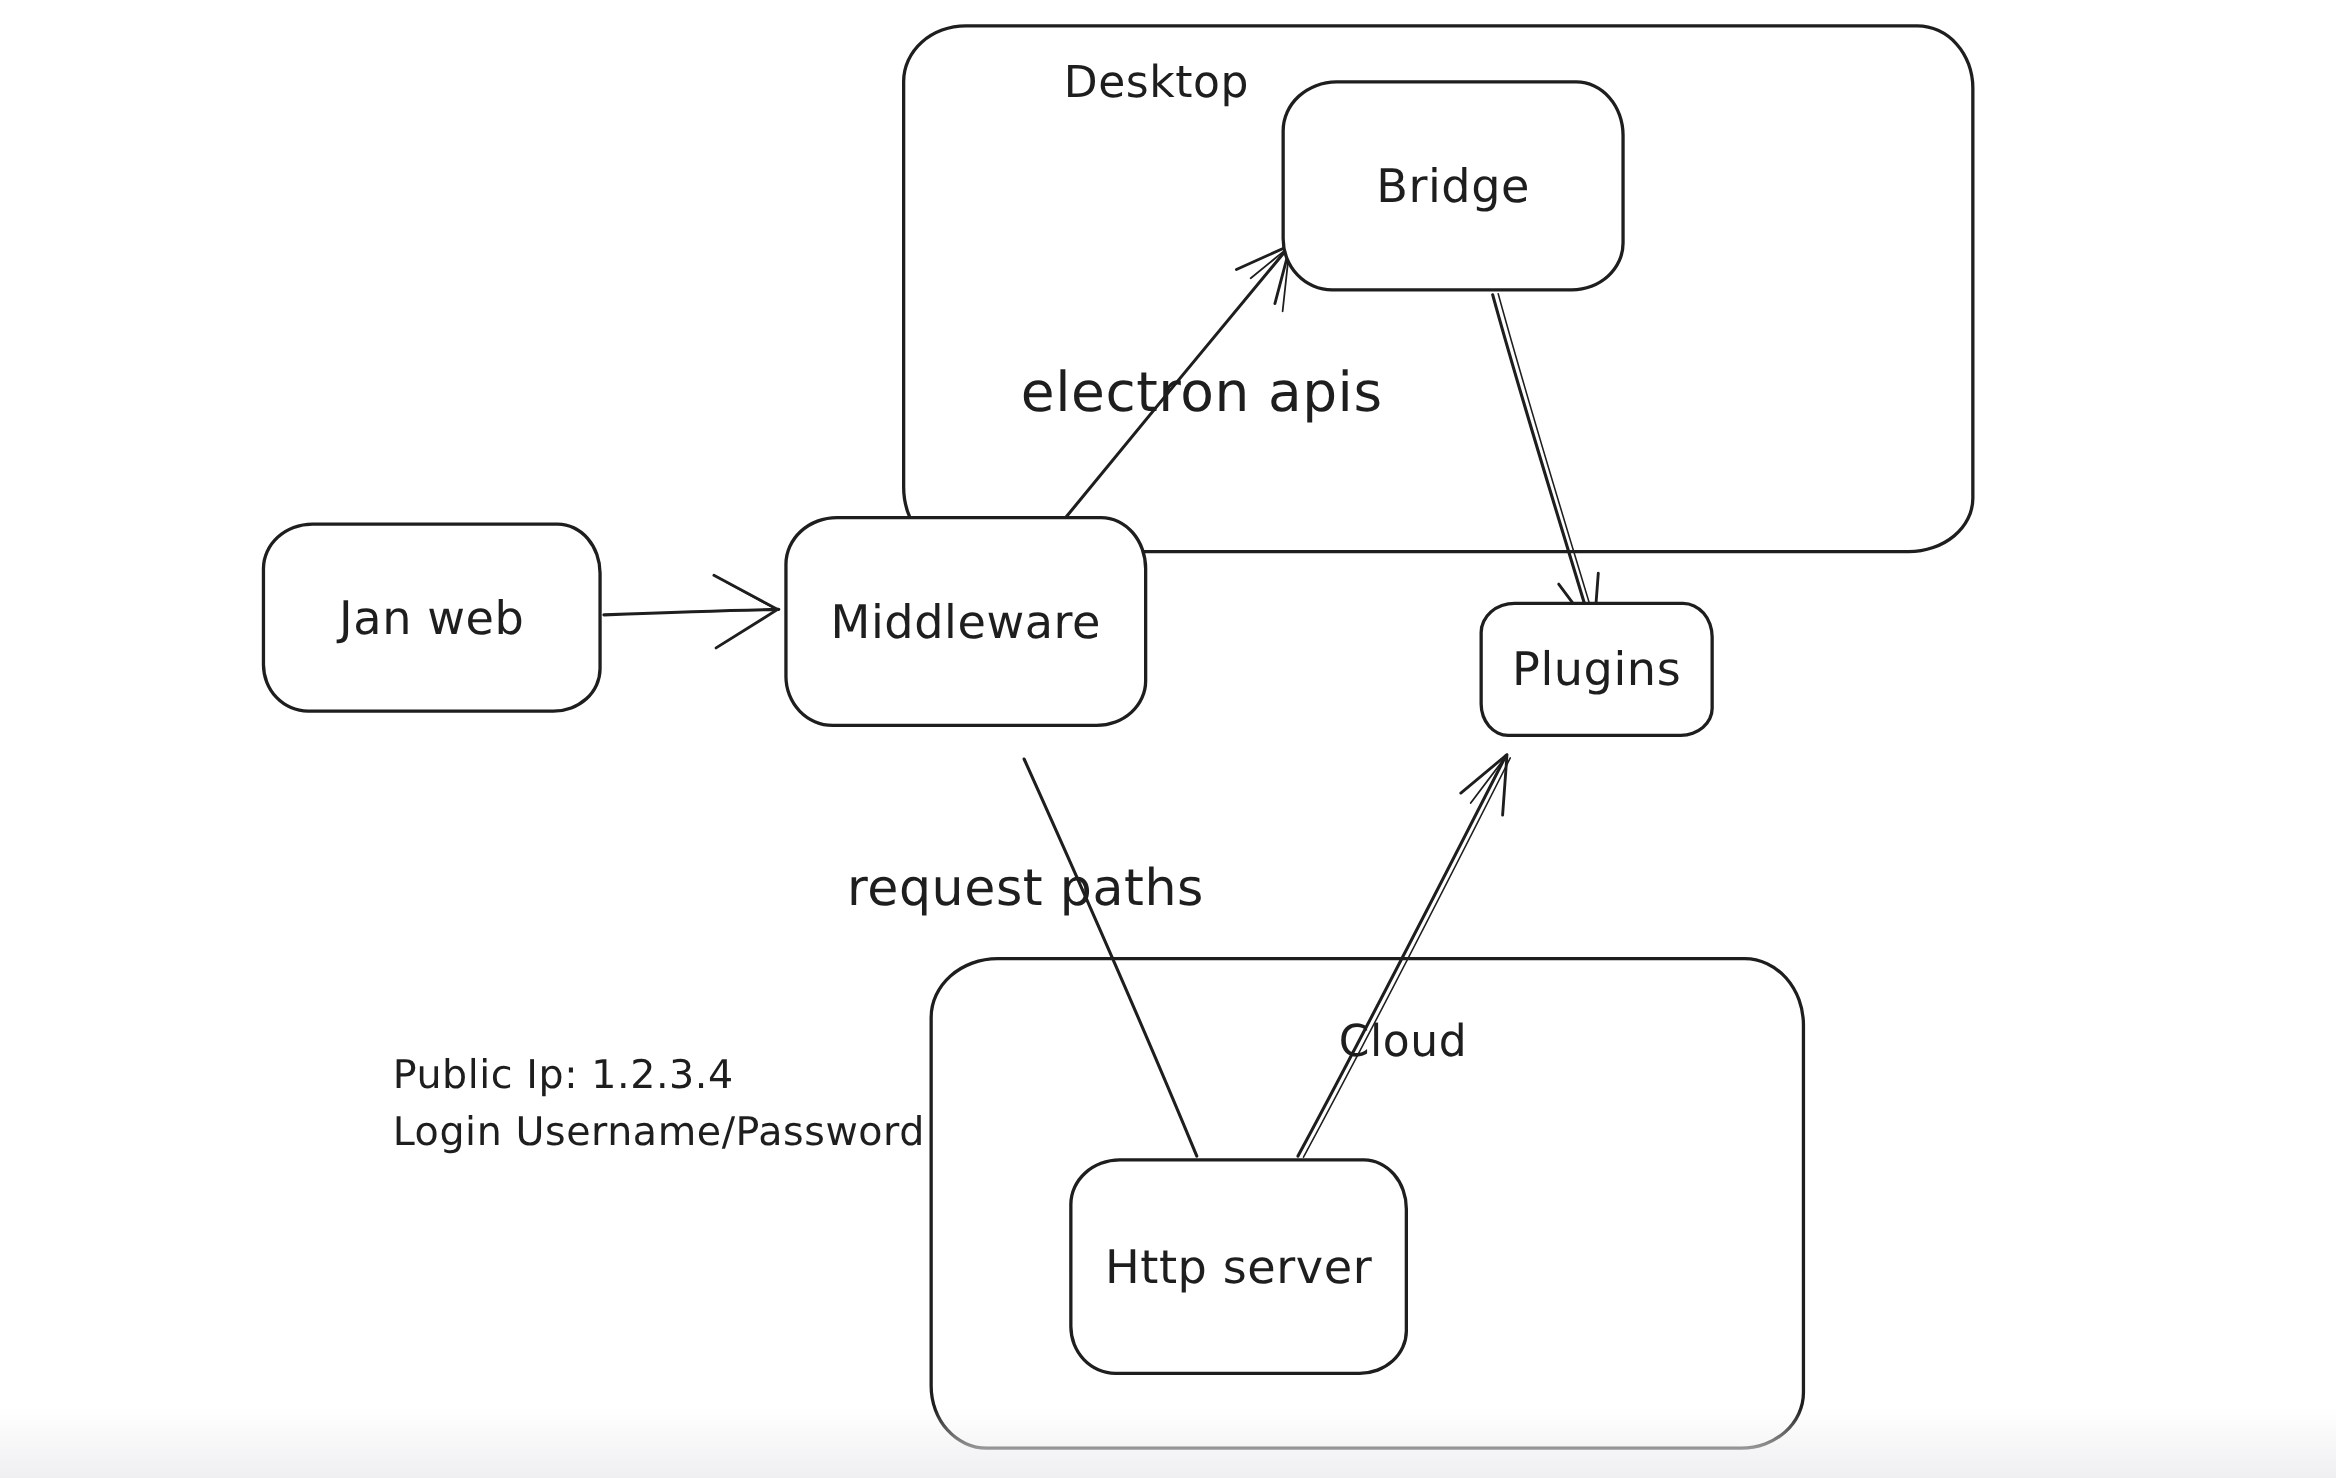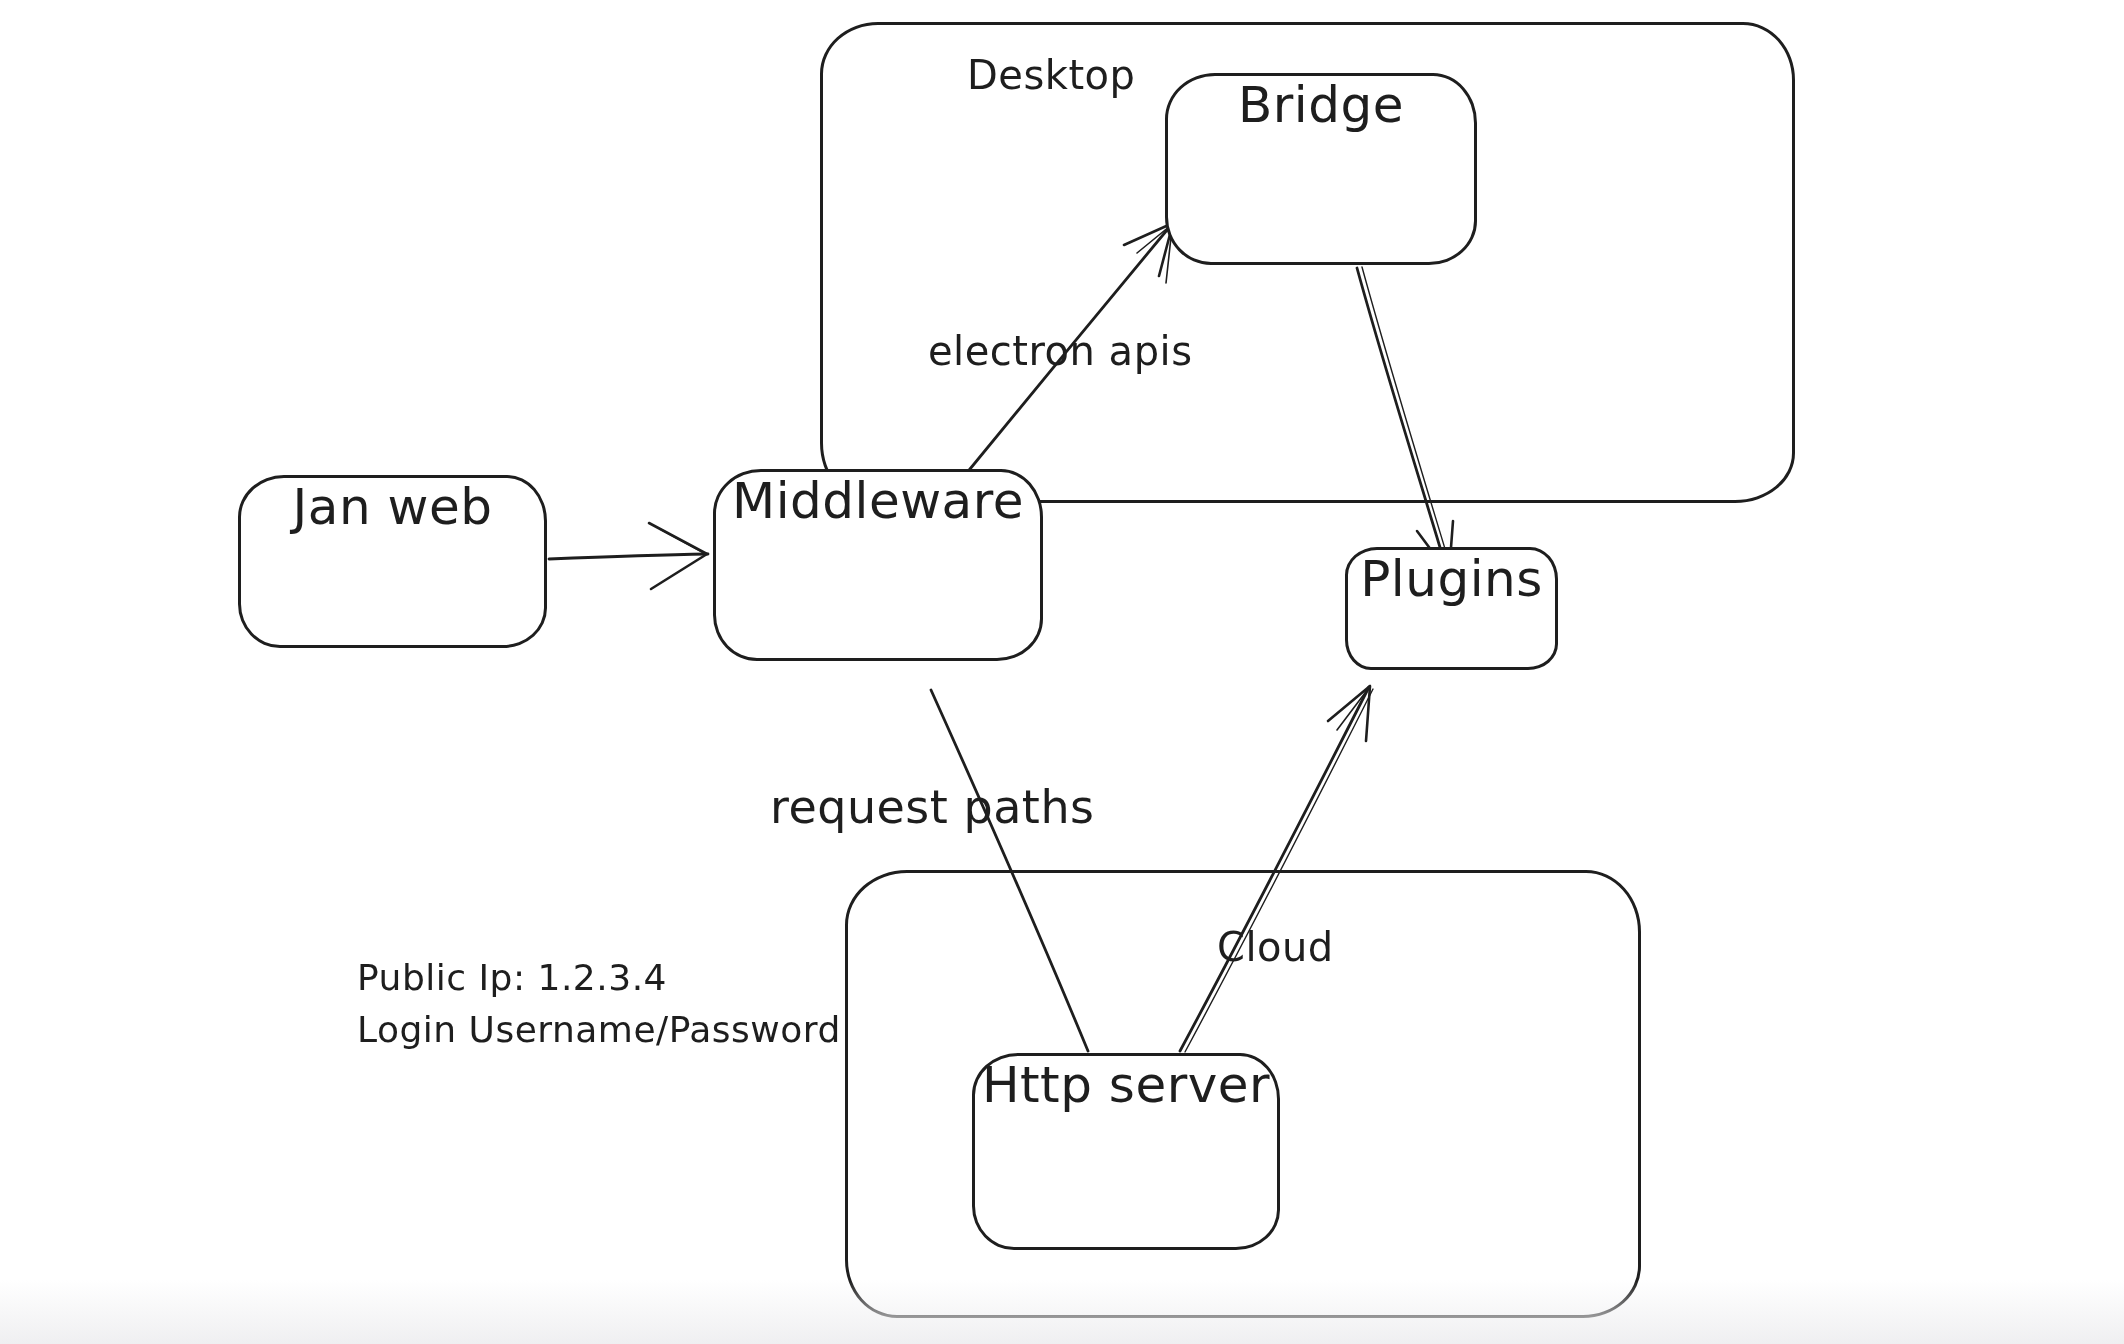--- a/index.html
+++ b/index.html
@@ -12,40 +12,40 @@
     color:#1e1e1e;
   }
   
   .shape{
     position:absolute;
     border:3px solid #1e1e1e;
     background:#ffffff;
     box-sizing:border-box;
   }
   .node{
-    display:flex;justify-content:center;
-    font-size:50px;letter-spacing:0.5px;
+    display:flex;align-items:center;justify-content:center;
+    font-size:42px;letter-spacing:0.5px;
   }
   .container-box{background:transparent;}
   #box-desktop{left:820px;top:22px;width:975px;height:481px;border-radius:58px 52px 60px 50px / 52px 58px 50px 60px;}
   #box-cloud{left:845px;top:870px;width:796px;height:448px;border-radius:62px 55px 58px 52px / 55px 62px 52px 58px;}
   #box-janweb{left:238px;top:475px;width:309px;height:173px;border-radius:46px 40px 44px 42px / 42px 46px 40px 44px;}
   #box-middleware{left:713px;top:469px;width:330px;height:192px;border-radius:48px 42px 46px 44px / 44px 48px 42px 46px;}
   #box-bridge{left:1165px;top:73px;width:312px;height:192px;border-radius:50px 44px 48px 46px / 46px 50px 44px 48px;}
   #box-plugins{left:1345px;top:547px;width:213px;height:123px;border-radius:32px 28px 30px 26px / 28px 32px 26px 30px;}
   #box-httpserver{left:972px;top:1053px;width:308px;height:197px;border-radius:46px 40px 44px 42px / 42px 46px 40px 44px;}
   
   .free-label{
     position:absolute;
     font-size:40px;letter-spacing:0.5px;
     white-space:nowrap;
   }
   #label-desktop{left:967px;top:52px;}
   #label-cloud{left:1217px;top:924px;}
-  #label-electron-apis{left:928px;top:328px;font-size:40px;}
+  #label-electron-apis{left:928px;top:328px;font-size:50px;}
   #label-request-paths{left:770px;top:780px;font-size:46px;}
   #annotation{
     position:absolute;left:357px;top:952px;
     font-size:36px;line-height:52px;letter-spacing:0.5px;white-space:nowrap;
   }
   
   svg.edges{position:absolute;left:0;top:0;}
   svg.edges path{stroke:#1e1e1e;fill:none;stroke-linecap:round;stroke-linejoin:round;}
   .stroke-main{stroke-width:2.8px;}
   .stroke-ghost{stroke-width:1.4px;}

